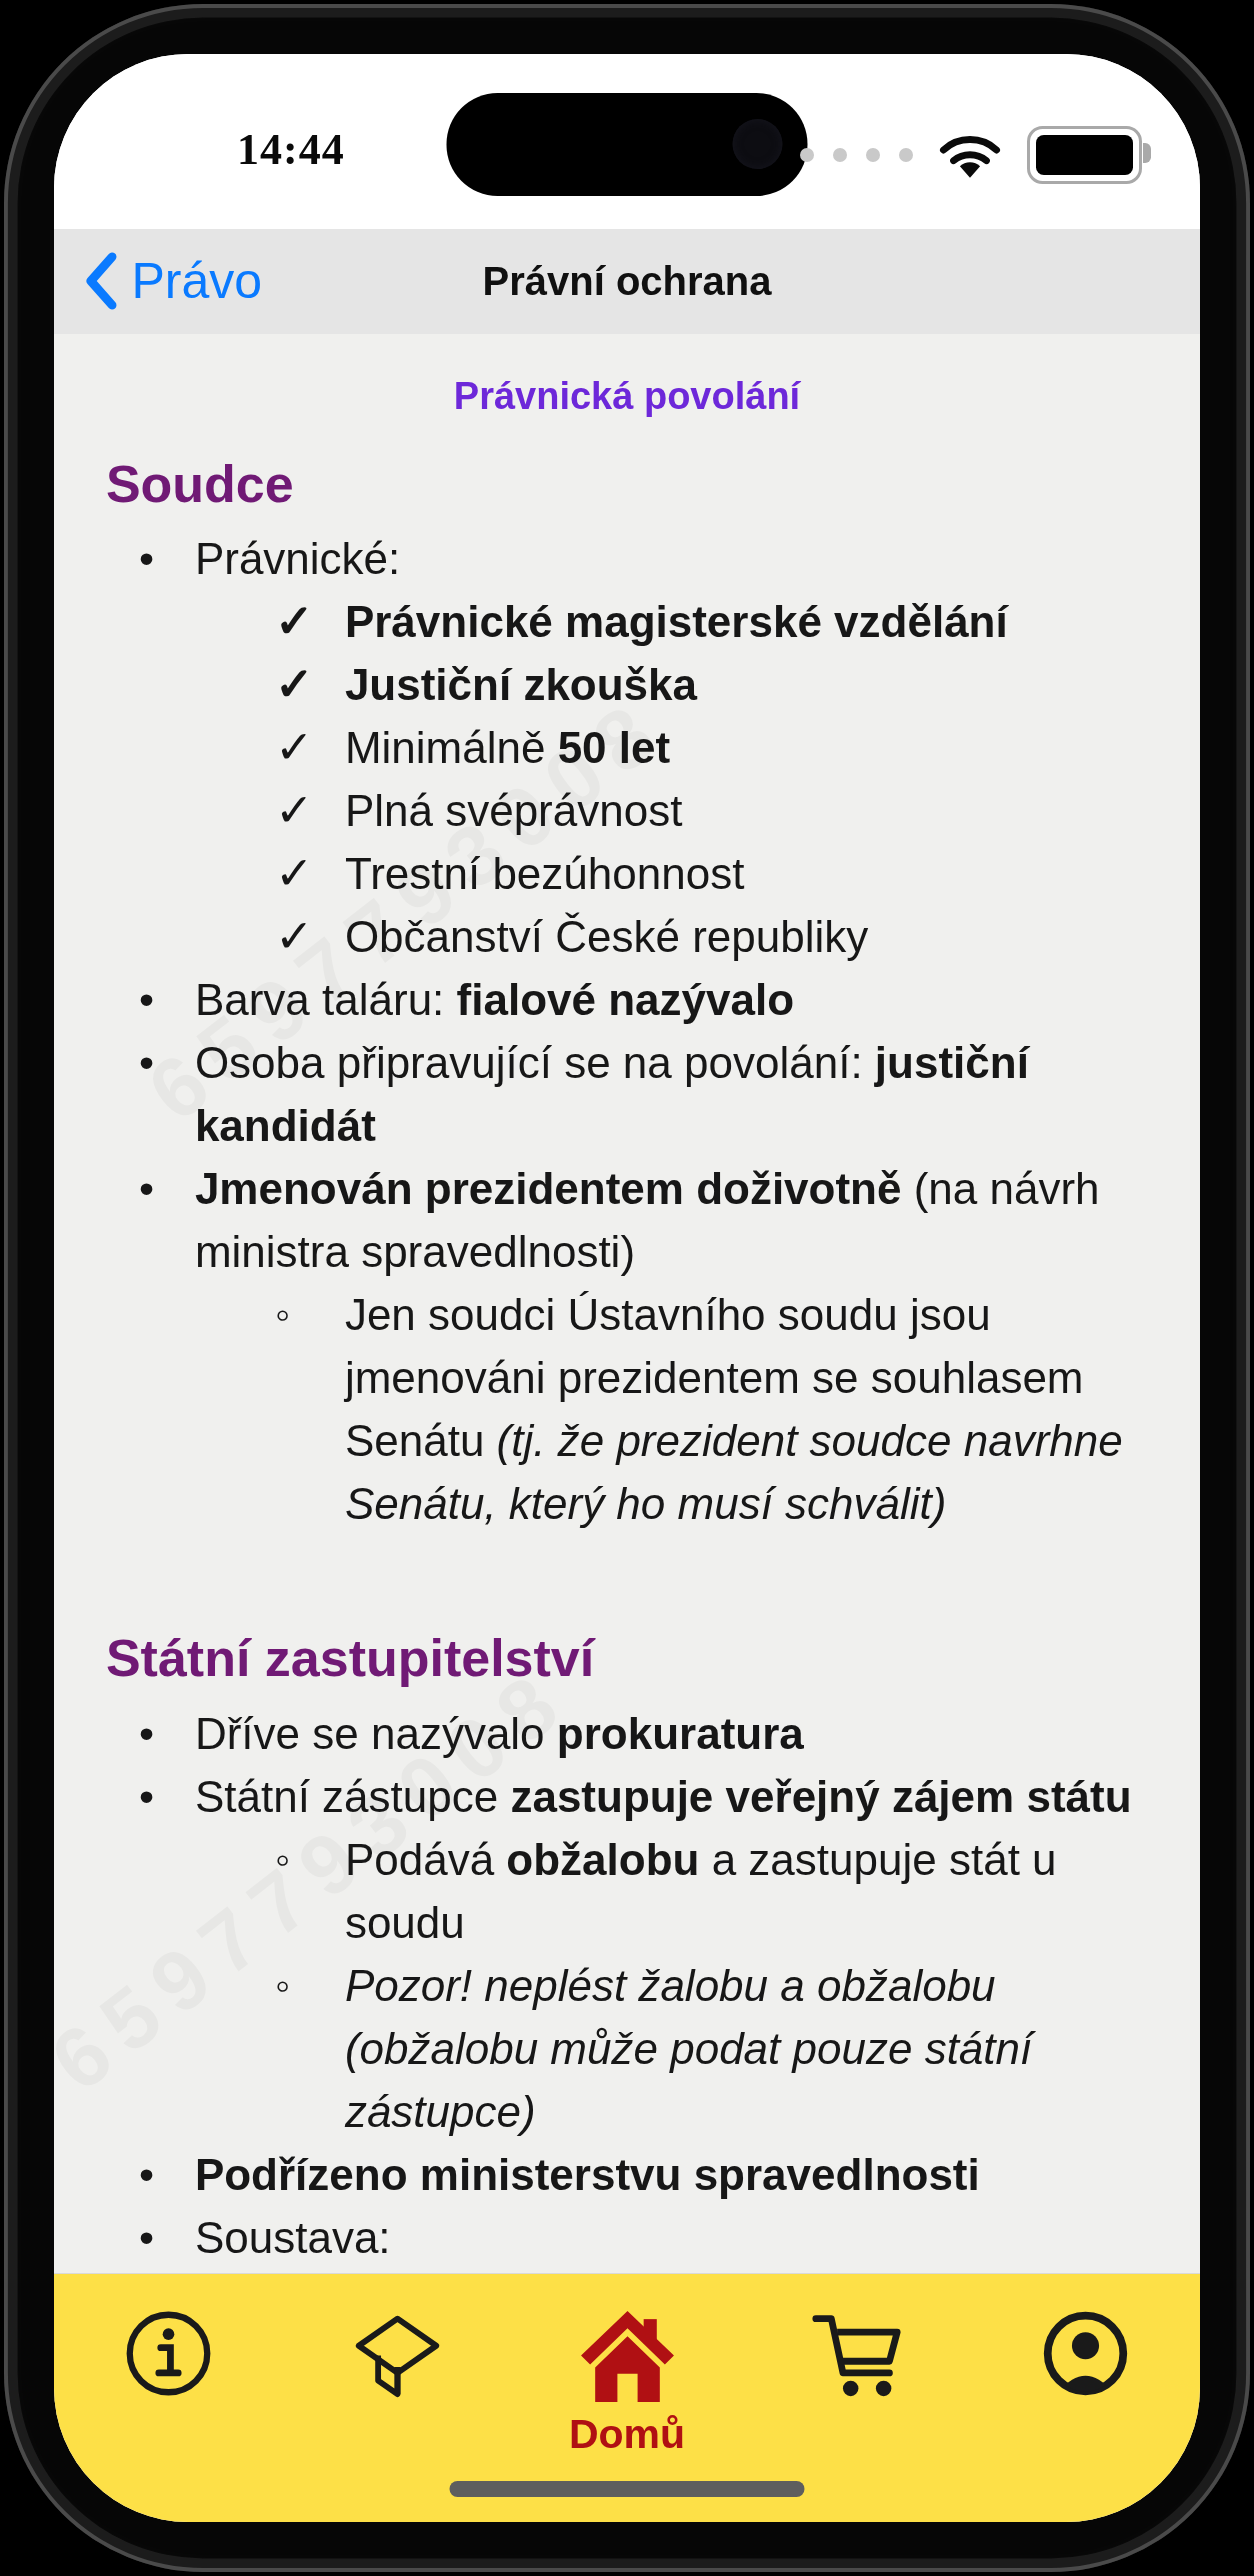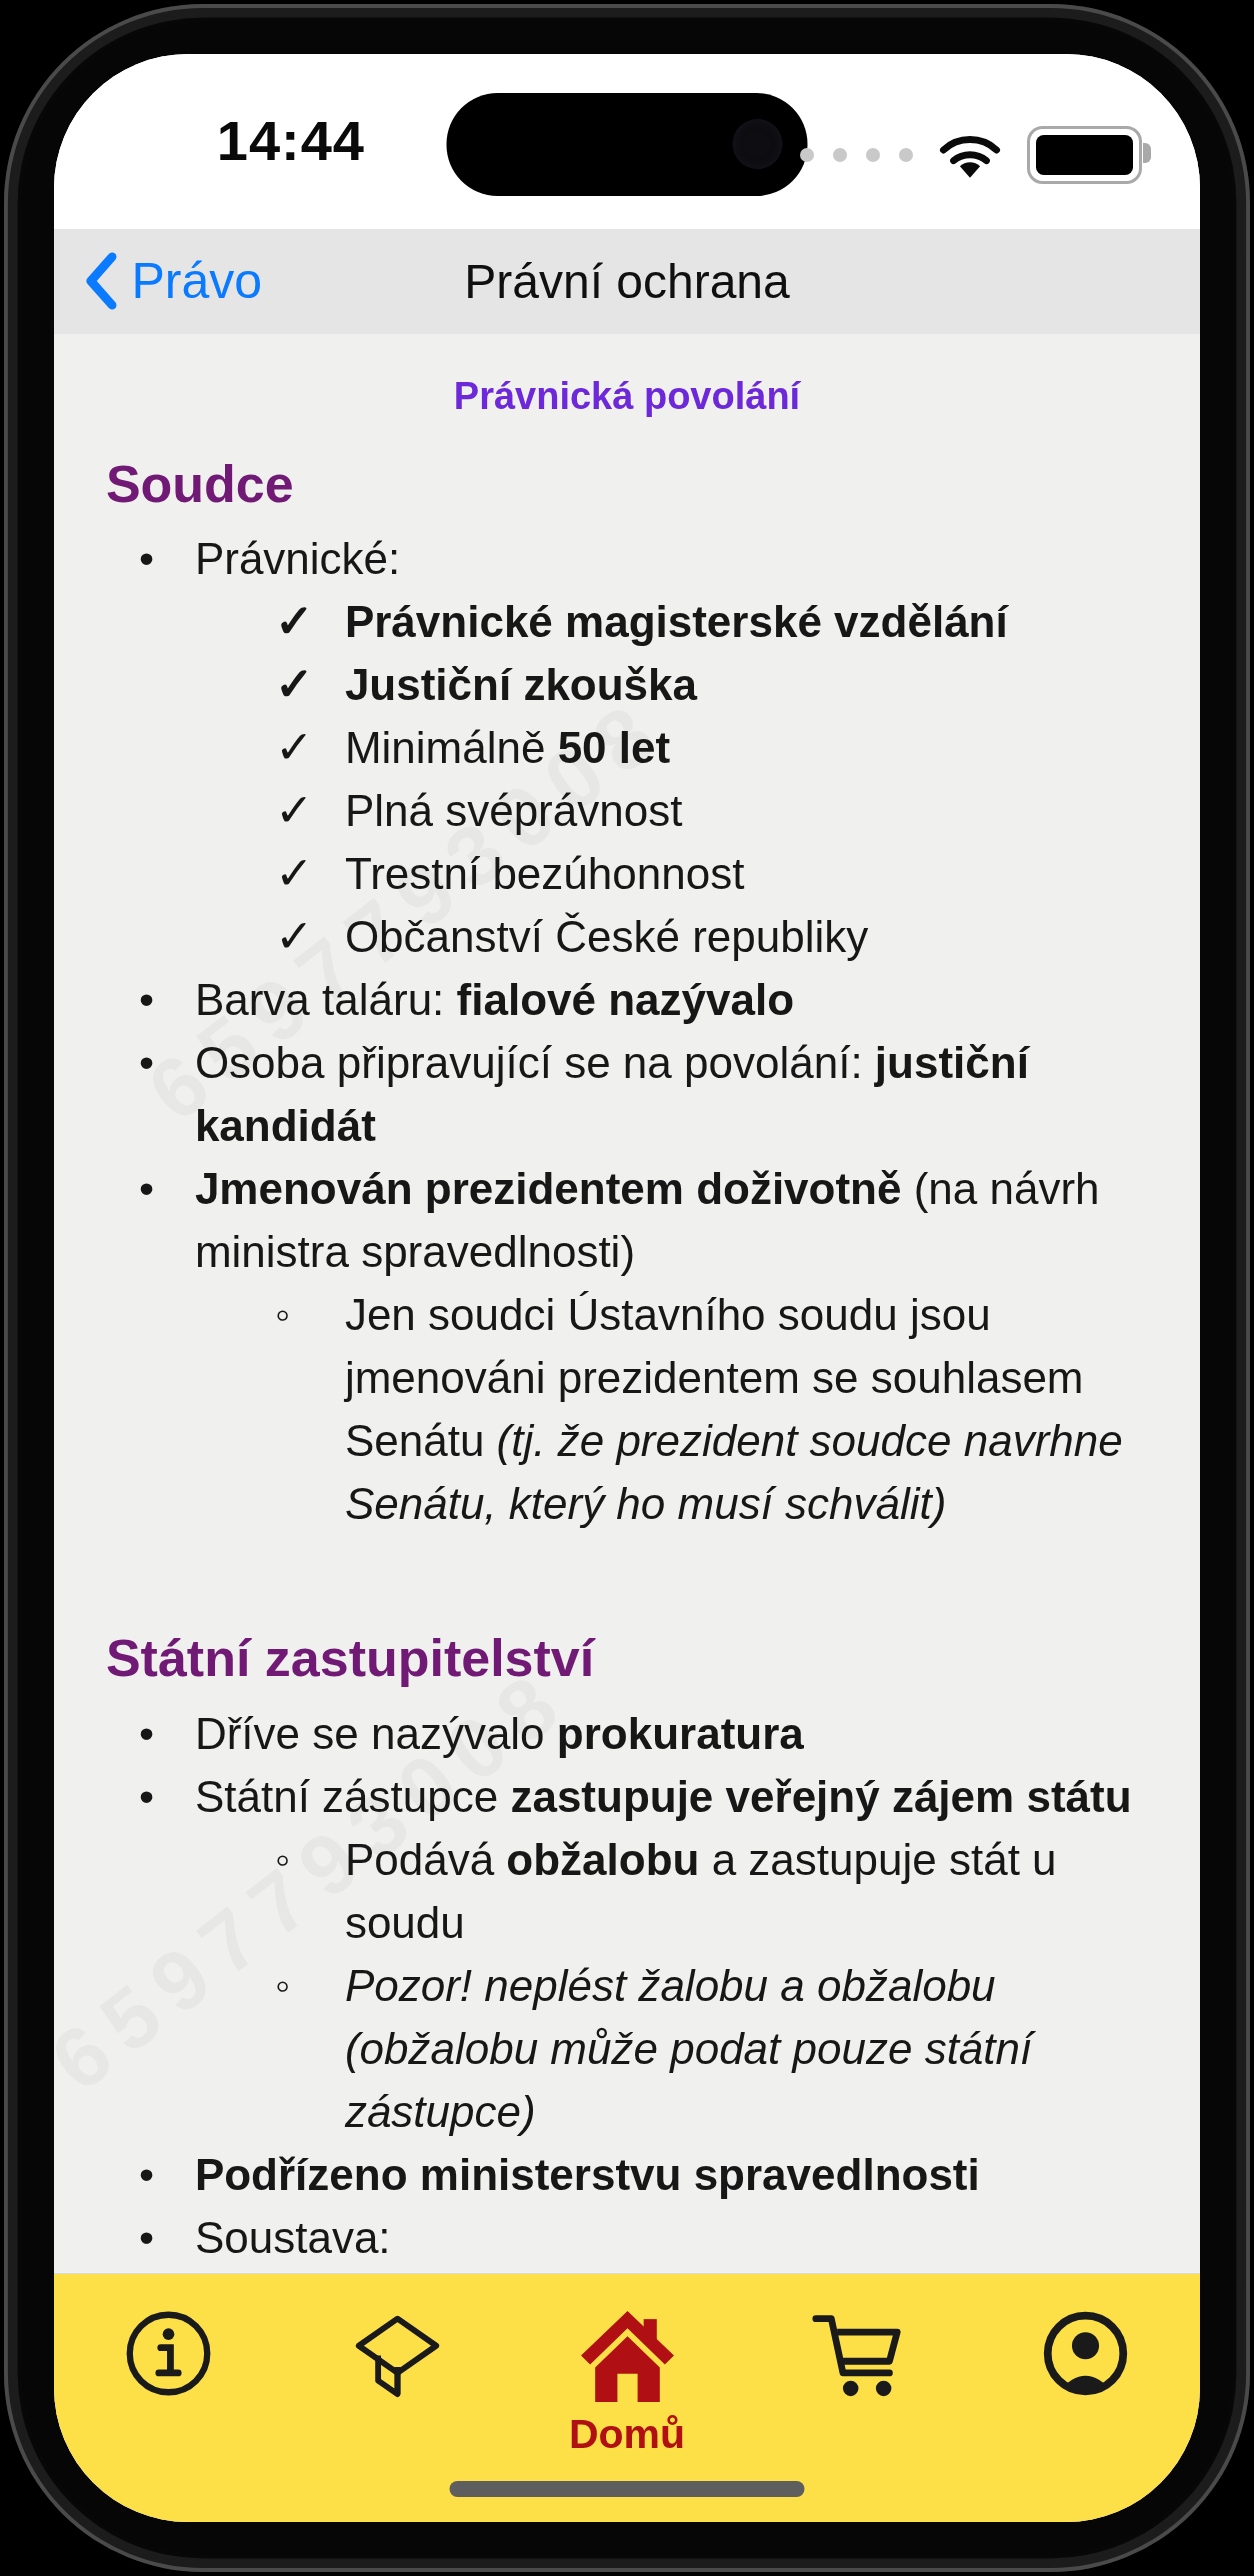--- a/index.html
+++ b/index.html
@@ -6,38 +6,38 @@
   body{width:1254px;height:2576px;position:relative;overflow:hidden;
        font-family:"Liberation Sans", sans-serif;}
   
   .stage{position:absolute;inset:0;background:#000;}
   .phone{position:absolute;inset:3.9px;border-radius:199px;background:#060606;
          box-shadow:inset 0 0 0 3.9px #4a4a4a, inset 0 0 0 13.6px #1c1c1c, inset 0 0 25px rgba(255,255,255,.10);}
   .screen{position:absolute;inset:50px;background:#ffffff;border-radius:134px;
           overflow:hidden;display:flex;flex-direction:column;}
   
   .statusbar{height:175px;position:relative;background:#fff;flex:0 0 auto;}
-  .time{position:absolute;left:145px;top:54px;width:184px;text-align:center;
-        font-size:56px;font-weight:700;color:#0a0a0a;letter-spacing:1px;}
+  .time{position:absolute;left:145px;top:70px;width:184px;text-align:center;
+        font-size:44px;font-weight:700;color:#0a0a0a;letter-spacing:1px;font-family:Liberation Serif, serif;}
   .island{position:absolute;left:50%;transform:translateX(-50%);top:39px;width:361px;height:103px;
           background:#000;border-radius:51px;}
   .camera{position:absolute;right:25px;top:26px;width:50px;height:50px;border-radius:50%;
           background:#0d0d12;box-shadow:inset 0 0 9.7px #16161f;}
   .st-right{position:absolute;right:58px;top:72px;display:flex;align-items:center;gap:25px;}
   .dots{display:flex;gap:18.4px;align-items:center;}
   .dot{width:14.5px;height:14.5px;border-radius:50%;background:#c9c9c9;}
   .battery{position:relative;width:109px;height:52px;border:3.9px solid #a9a9a9;border-radius:15.5px;}
   .battery .fill{position:absolute;inset:5.8px;background:#000;border-radius:7.8px;}
   .battery .nub{position:absolute;right:-11.6px;top:14.5px;width:7.8px;height:19.4px;background:#a9a9a9;
                 border-radius:0 5.8px 5.8px 0;}
   
   .navbar{height:105px;background:#e5e5e5;position:relative;display:flex;align-items:center;flex:0 0 auto;}
   .back{position:absolute;left:29px;display:flex;align-items:center;gap:13.6px;cursor:pointer;}
   .back-label{font-size:50px;color:#0a7aff;}
-  .nav-title{margin:12px auto;font-size:48px;font-weight:400;color:#101010;}
+  .nav-title{margin:12px auto;font-size:40px;font-weight:700;color:#101010;}
   
   .content{flex:1 1 auto;background:#f0f0ee;position:relative;overflow:hidden;
            padding:25px 52px 0 52px;color:#171717;font-size:44px;line-height:63px;}
   .page-title{text-align:center;font-size:38px;line-height:62px;font-weight:700;margin:5.8px 0 27px 0;color:#6d28d9;}
   h2.sec{font-size:52px;line-height:60px;font-weight:700;margin:0 0 13.6px 0;color:#701a75;}
   h2.sec.later{margin-top:93px;}
   ul{list-style:none;margin:0;padding:0;}
   li{position:relative;}
   .l1 > li{padding-left:89px;}
   .l1 > li > .mk{position:absolute;left:33px;top:0;}

